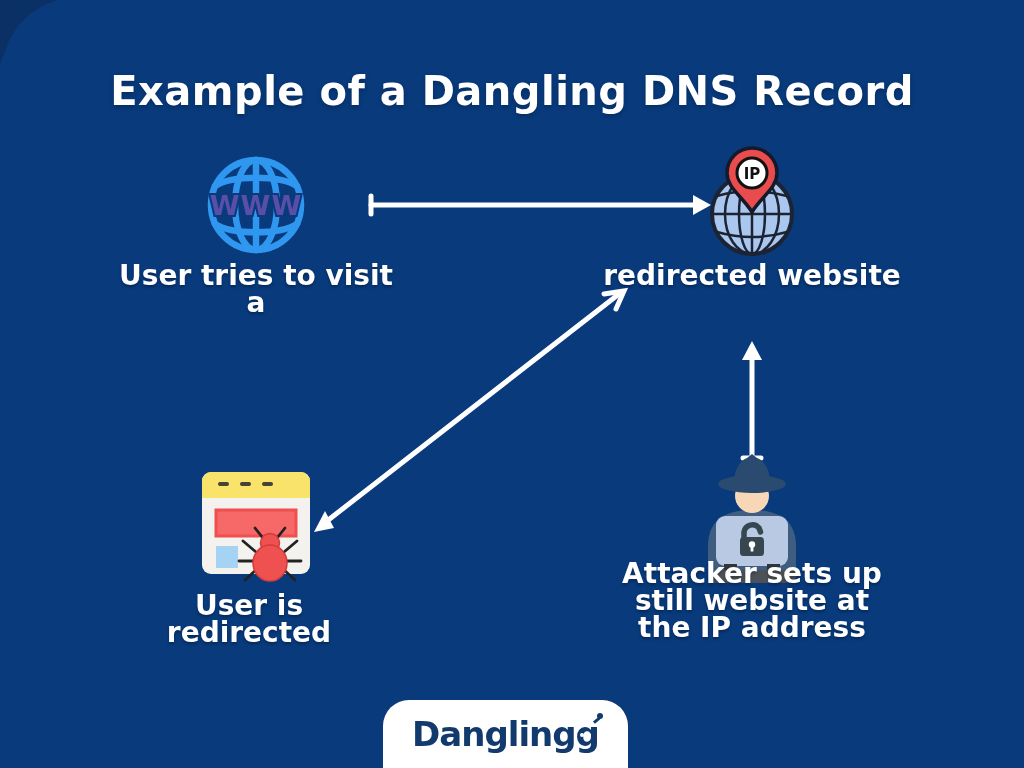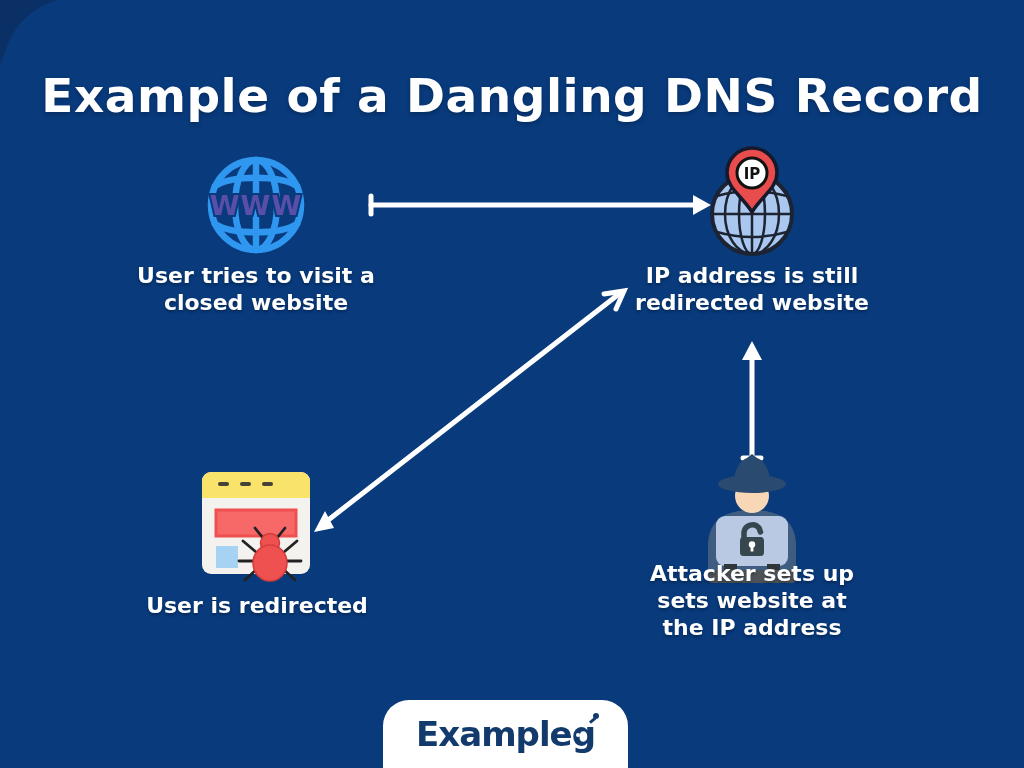--- a/index.html
+++ b/index.html
@@ -9,37 +9,37 @@
     width: 1024px; height: 768px;
     background: #083a7c;
     overflow: hidden;
     font-family: "DejaVu Sans", "Liberation Sans", sans-serif;
   }
   .abs { position: absolute; }
   #title {
     top: 68px; left: 0; width: 1024px;
     text-align: center;
     color: #ffffff;
-    font-size: 47px;
+    font-size: 40px;
     font-weight: 800;
     letter-spacing: 0.5px;
     text-shadow: 0 2px 4px rgba(0,0,0,0.25);
   }
   .caption {
     color: #ffffff;
-    font-size: 22px;
+    font-size: 28px;
     font-weight: 700;
     line-height: 27px;
     text-align: center;
     text-shadow: 0 2px 3px rgba(0,0,0,0.30);
   }
   .caption span { display: block; }
   #caption-www      { top: 262px; left: 116px; width: 280px; }
   #caption-ip       { top: 262px; left: 602px; width: 300px; }
-  #caption-browser  { top: 592px; left: 117px; width: 280px; }
+  #caption-browser  { top: 592px; left: 109px; width: 280px; }
   #caption-attacker { top: 560px; left: 602px; width: 300px; text-align: center; }
 
   #icon-www      { top: 153px; left: 206px; }
   #icon-ip       { top: 146px; left: 700px; }
   #icon-browser  { top: 460px; left: 192px; }
   #icon-attacker { top: 452px; left: 696px; }
 
   #arrows { top: 0; left: 0; }
 
   #logo-box {
@@ -172,36 +172,34 @@
     <circle cx="56" cy="92.5" r="3.2" fill="#ffffff"></circle>
     <rect x="54.6" y="93" width="2.8" height="6.5" fill="#ffffff"></rect>
   </g>
   <rect x="28" y="112" width="13" height="7" fill="#2f3538"></rect>
   <rect x="71" y="112" width="13" height="7" fill="#2f3538"></rect>
   <rect x="13" y="118" width="86" height="13" rx="2" fill="#4c5257"></rect>
 </svg>
 
 <div id="caption-www" class="abs caption">
   <span>User tries to visit a</span>
-  <span>closed website</span>
 </div>
 
 <div id="caption-ip" class="abs caption">
-  <span>IP address is still</span>
   <span>redirected website</span>
 </div>
 
 <div id="caption-browser" class="abs caption">
   <span>User is redirected</span>
 </div>
 
 <div id="caption-attacker" class="abs caption">
   <span>Attacker sets up</span>
-  <span>sets website at</span>
+  <span>still website at</span>
   <span>the IP address</span>
 </div>
 
 <div id="logo-box" class="abs">
   <div id="logo-text">
-    <span>Example</span>
+    <span>Dangling</span>
       <span class="robot-g"><span>g</span><span class="eye l"></span><span class="eye r"></span><span class="antenna-line"></span><span class="antenna-dot"></span></span>
   </div>
 </div>
 
 </body></html>

